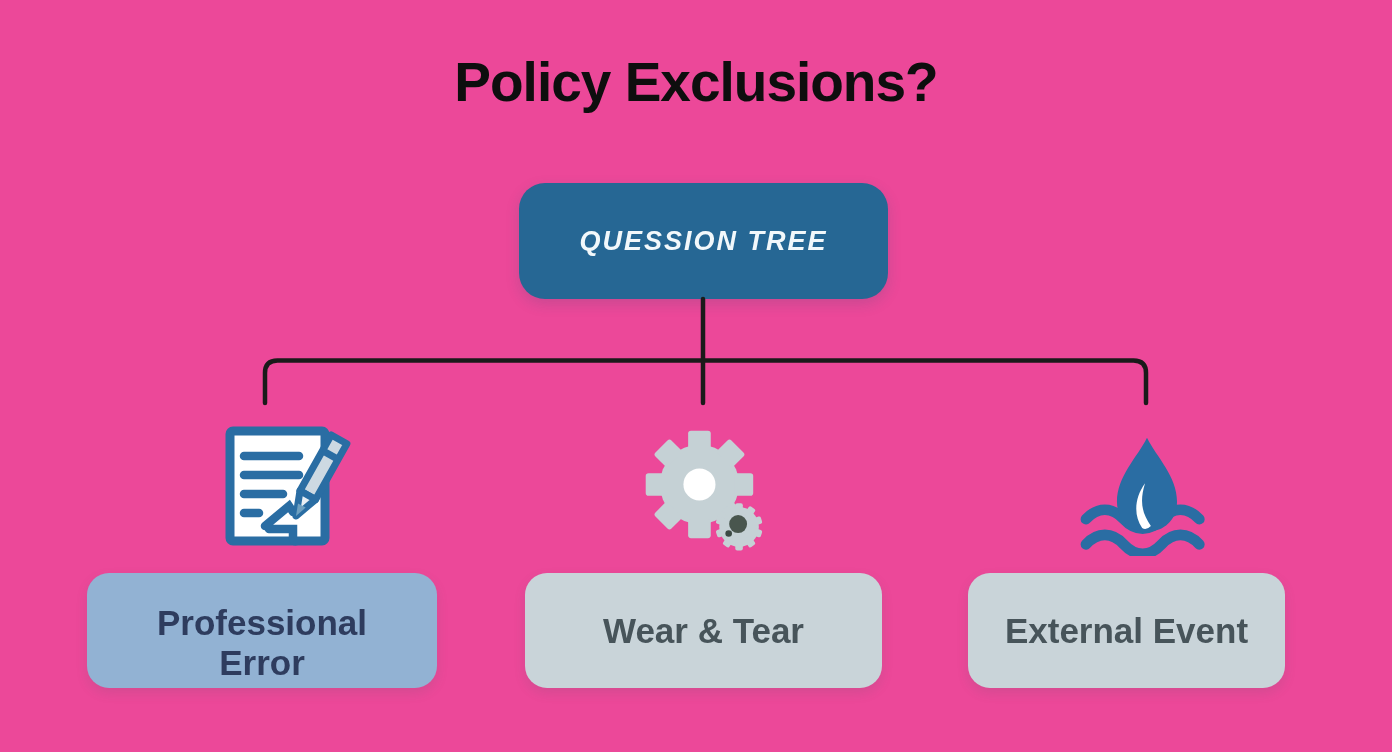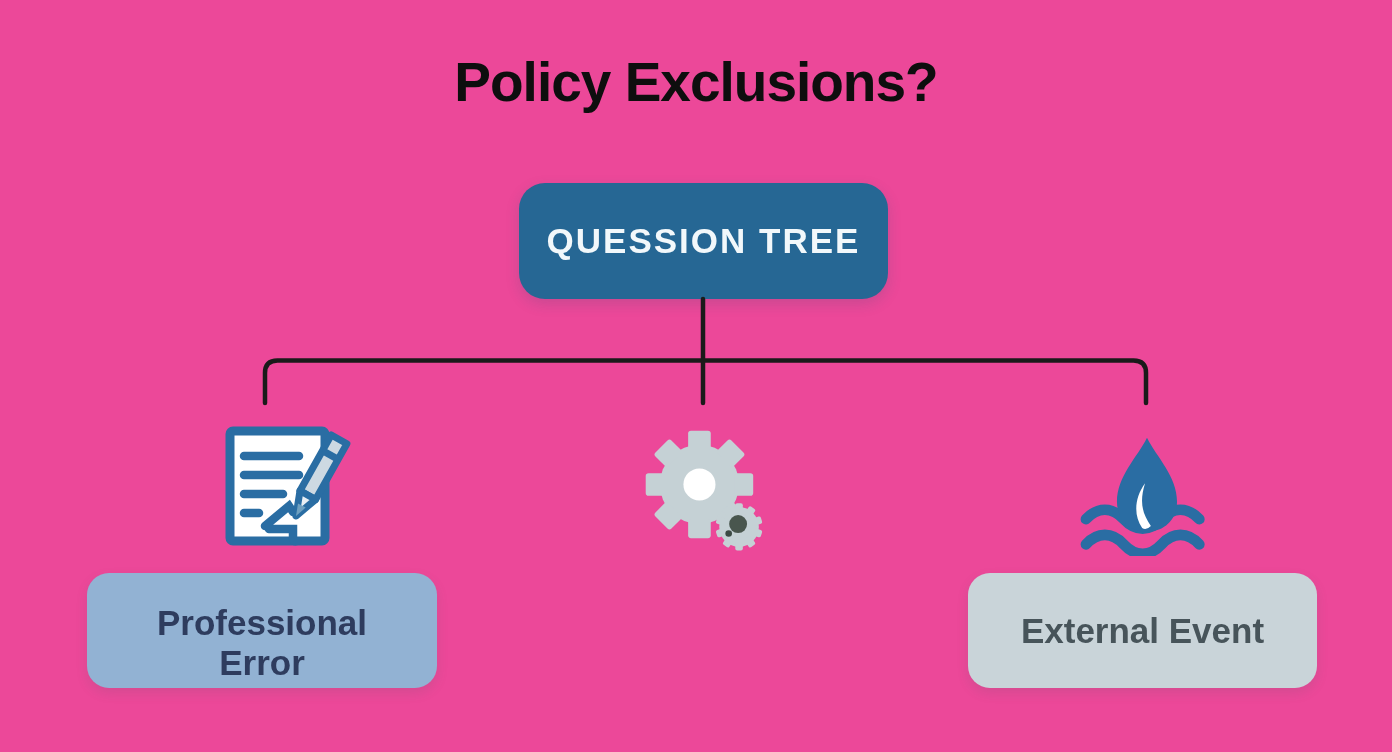--- a/index.html
+++ b/index.html
@@ -34,23 +34,24 @@
     height: 116px;
     background: #266794;
     border-radius: 26px;
     display: flex;
     align-items: center;
     justify-content: center;
     box-shadow: 0 5px 14px rgba(40, 80, 110, 0.18);
   }
   .root-node span {
     color: #f2f8fb;
-    font-size: 35px;
+    font-size: 27px;
     font-weight: 700;
     letter-spacing: 2px;
+    font-style: italic;
   }
 
   .connectors {
     position: absolute;
     left: 0; top: 0;
     width: 1392px;
     height: 752px;
     pointer-events: none;
   }
 
@@ -74,21 +75,21 @@
   .branch-node span {
     font-size: 35px;
     font-weight: 600;
     line-height: 1.12;
     white-space: pre-line;
   }
   .node-1 { left: 87px;  width: 350px; background: #92b2d3; }
   .node-1 span { color: #2e3c5e; margin-top: 24px; }
   .node-2 { left: 525px; width: 357px; background: #c9d4d9; }
   .node-2 span { color: #47545a; }
-  .node-3 { left: 968px; width: 349px; background: #c9d4d9; }
+  .node-3 { left: 968px; width: 317px; background: #c9d4d9; }
   .node-3 span { color: #47545a; }
 </style>
 </head>
 <body>
 
 <div class="canvas">
 
   <h1 class="page-title">Policy Exclusions?</h1>
 
   <div class="root-node">
@@ -160,17 +161,20 @@
       </g>
       <path d="M75 8 C 65 28 44 48 44 74 C 44 93 58 105 75 105 C 92 105 106 93 106 74 C 106 48 85 28 75 8 Z" fill="#2a6da3"></path>
       <path d="M70 101 C 61 88 62 70 73 55 C 67 74 70 86 79 99 Q 74 104 70 101 Z" fill="#ffffff"></path>
     </svg>
   </div>
 
   <div class="branch-node node-1">
     <span>Professional
 Error</span>
   </div>
+  <div class="branch-node node-2">
+    <span>Wear &amp; Tear</span>
+  </div>
   <div class="branch-node node-3">
     <span>External Event</span>
   </div>
 
 </div>
 
 </body></html>

